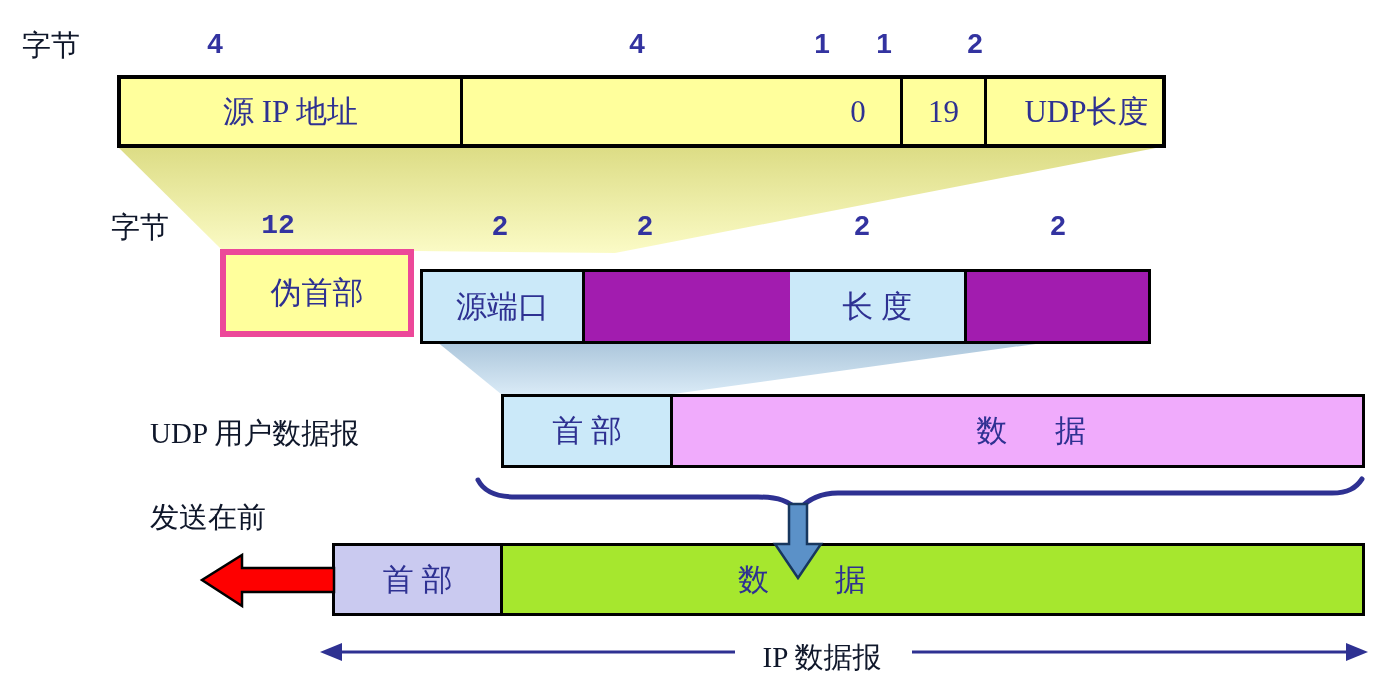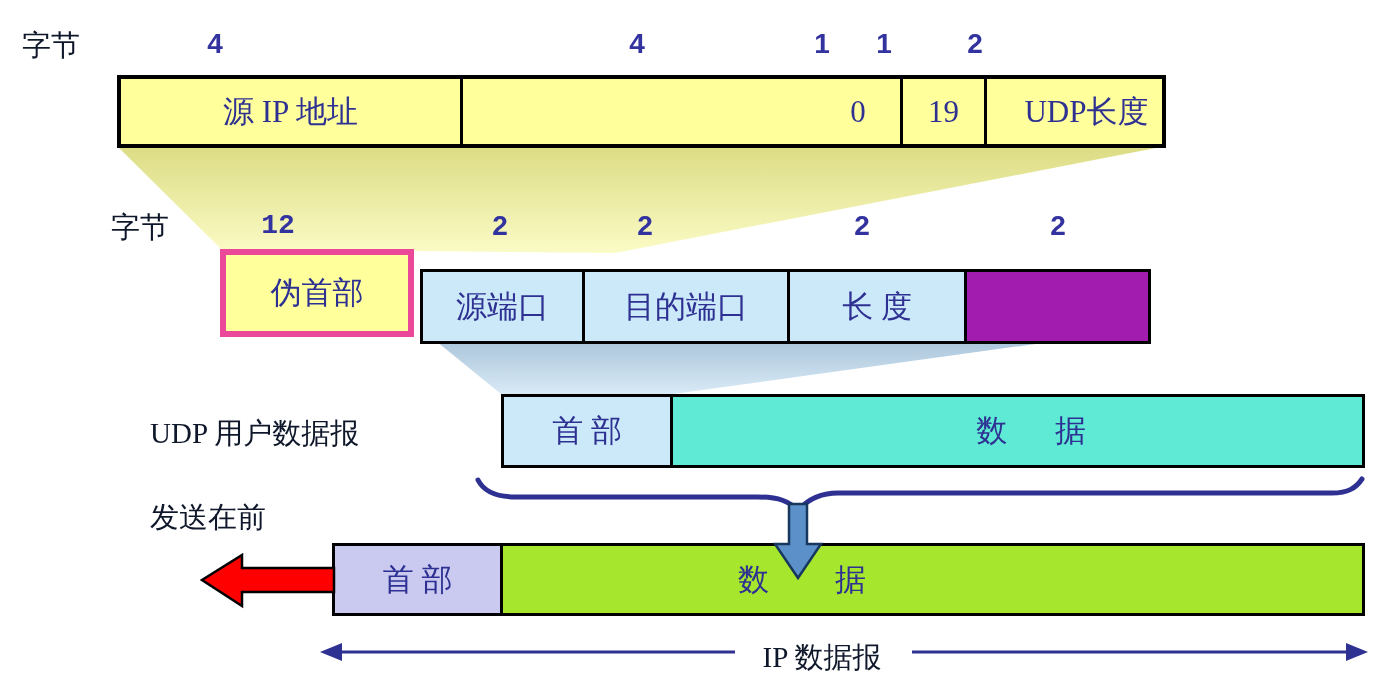--- a/index.html
+++ b/index.html
@@ -5,21 +5,21 @@
   html,body{margin:0;padding:0;}
   body{width:1395px;height:685px;position:relative;background:#ffffff;overflow:hidden;
        font-family:"Liberation Serif","DejaVu Serif",serif;}
   .abs{position:absolute;box-sizing:border-box;}
   
   .frame{border:4px solid #000;background:#FFFF9C;z-index:2;}
   .cell{position:absolute;top:0;height:100%;display:flex;align-items:center;justify-content:center;
         font-size:31px;color:#2E3192;box-sizing:border-box;}
   .cell.div{border-right:3px solid #000;}
   .bluebg{background:#CBE9F9;}
-  .pinkbg{background:#5eead4;padding-left:27px;}
+  .pinkbg{background:#f0abfc;padding-left:27px;}
   
   .lbl{position:absolute;font-size:29px;color:#0f172a;white-space:nowrap;z-index:3;}
   .num{position:absolute;transform:translateX(-50%);font-family:"Liberation Sans","DejaVu Sans",sans-serif;
        font-weight:bold;font-size:28px;color:#3333A0;z-index:3;white-space:nowrap;}
   .wide{word-spacing:40px;}
   
   #pseudoBox{left:220px;top:249px;width:194px;height:88px;border:6px solid #ec4899;background:#FFFF9C;
              display:flex;align-items:center;justify-content:center;font-size:31px;color:#2E3192;z-index:4;}
   svg{position:absolute;left:0;top:0;}
   #beams{z-index:1;}
@@ -61,21 +61,20 @@
 <div class="num" style="left:278px;top:210px;font-family:Liberation Mono, monospace;">12</div>
 <div class="num" style="left:500px;top:210px;">2</div>
 <div class="num" style="left:645px;top:210px;">2</div>
 <div class="num" style="left:862px;top:210px;">2</div>
 <div class="num" style="left:1058px;top:210px;">2</div>
 
 <div id="pseudoBox" class="abs">伪首部</div>
 
 <div class="abs frame bluebg" style="left:420px;top:255px;width:731px;height:75px;border-width:3px;background:#a21caf;margin-top:14px;">
   <div class="cell div bluebg" style="left:0;width:162px;">源端口</div>
-  <div class="cell div bluebg" style="left:162px;width:205px;">目的端口</div>
   <div class="cell div bluebg" style="left:367px;width:177px;">长 度</div>
 </div>
 
 <div class="lbl" style="left:150px;top:414px;">UDP 用户数据报</div>
 <div class="abs frame" style="left:501px;top:394px;width:864px;height:74px;border-width:3px;background:#FBD0F1;">
   <div class="cell div bluebg" style="left:0;width:169px;">首 部</div>
   <div class="cell pinkbg wide" style="left:169px;width:689px;">数 据</div>
 </div>
 
 <div class="lbl" style="left:150px;top:498px;">发送在前</div>

